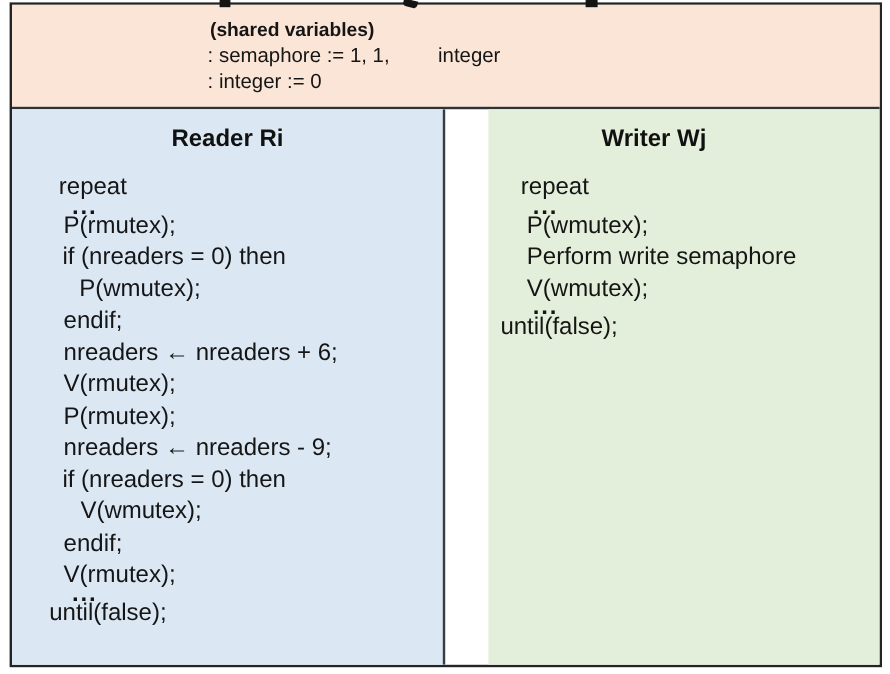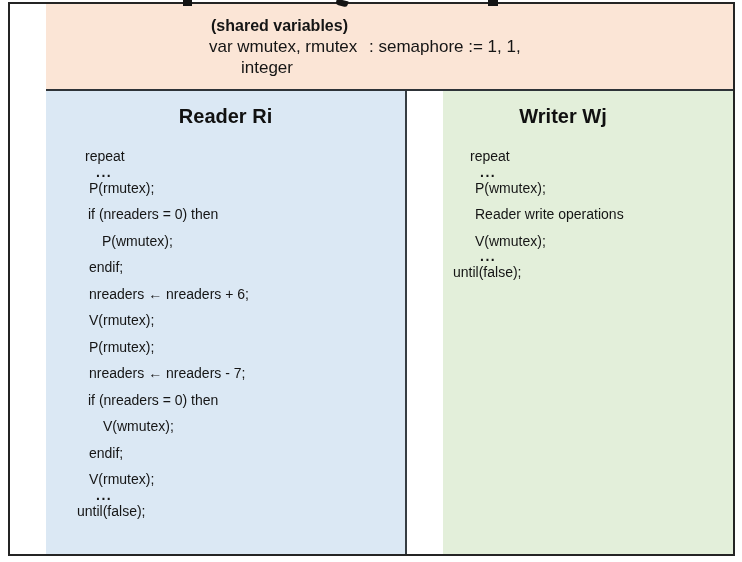--- a/index.html
+++ b/index.html
@@ -11,21 +11,20 @@
   
   .frag { position:absolute; top:0; height:6px; background:#141414; z-index:3; }
   .frag.f1 { left:183px; width:9px; }
   .frag.f2 { left:336px; width:12px; transform:rotate(14deg); border-radius:0 0 3px 3px; }
   .frag.f3 { left:488px; width:10px; }
 
   .frame {
     position:absolute; left:8px; top:2px; width:727px; height:554px;
     border:2px solid var(--frame-border,#242424); box-sizing:border-box;
     background:#fff;
-    padding-left:36px;
   }
 
   
   .shared {
     height:85px; background:var(--header-bg,#fbe5d6);
     border-bottom:2px solid #2e3338; box-sizing:content-box;
   }
   .shared-grid {
     margin-left:163px; padding-top:11px;
     display:grid; grid-template-columns:160px auto;
@@ -38,76 +37,76 @@
 
   
   .cols { display:flex; height:463px; overflow:hidden; }
   .col { box-sizing:border-box; overflow:hidden; }
   .col.reader { width:361px; background:var(--reader-bg,#dbe8f4); border-right:2px solid var(--divider,#363d42); }
   .col.writer { flex:1; background:var(--writer-bg,#e3efda);margin-left:36px; }
 
   .col-title { text-align:center; font-weight:bold; font-size:20px; line-height:24px; padding-top:13px; color:#111; }
   .col.writer .col-title { transform:translateX(-25px); }
 
-  .code { margin-top:15px; font-size:14px; }
+  .code { margin-top:15px; font-size:20px; }
   .line { height:26.5px; line-height:26.5px; white-space:pre; }
   .line.dots { height:10px; line-height:normal; overflow:visible; }
   .line.dots .dots-inner { display:block; line-height:14px; margin-top:-5px; letter-spacing:1.5px; font-weight:bold; }
 </style>
 </head>
 <body>
 
 <div>
   <span class="frag f1"></span>
   <span class="frag f2"></span>
   <span class="frag f3"></span>
 </div>
 
 <div class="frame">
 
   <div class="shared">
     <div class="shared-grid">
       <div class="shared-title">(shared variables)</div>
-      <div class="decl-names">var wmutex, rmutex</div>
       <div class="decl-type">: semaphore := 1, 1,</div>
       <div class="decl-names indented">integer</div>
+      <div class="decl-type">: integer := 0</div>
     </div>
   </div>
 
   <div class="cols">
 
     <div class="col reader">
       <div class="col-title">Reader Ri</div>
       <div class="code">
         <div class="line" style="padding-left:39px">repeat</div>
         <div class="line dots" style="padding-left:50px"><span class="dots-inner">...</span></div>
         <div class="line" style="padding-left:43px">P(rmutex);</div>
         <div class="line" style="padding-left:42px">if (nreaders = 0) then</div>
         <div class="line" style="padding-left:56px">P(wmutex);</div>
         <div class="line" style="padding-left:43px">endif;</div>
         <div class="line" style="padding-left:43px">nreaders ← nreaders + 6;</div>
         <div class="line" style="padding-left:43px">V(rmutex);</div>
         <div class="line" style="padding-left:43px">P(rmutex);</div>
-        <div class="line" style="padding-left:43px">nreaders ← nreaders - 7;</div>
+        <div class="line" style="padding-left:43px">nreaders ← nreaders - 9;</div>
         <div class="line" style="padding-left:42px">if (nreaders = 0) then</div>
         <div class="line" style="padding-left:57px">V(wmutex);</div>
         <div class="line" style="padding-left:43px">endif;</div>
         <div class="line" style="padding-left:43px">V(rmutex);</div>
         <div class="line dots" style="padding-left:50px"><span class="dots-inner">...</span></div>
         <div class="line" style="padding-left:31px">until(false);</div>
       </div>
     </div>
 
     <div class="col writer">
       <div class="col-title">Writer Wj</div>
       <div class="code">
         <div class="line" style="padding-left:27px">repeat</div>
         <div class="line dots" style="padding-left:37px"><span class="dots-inner">...</span></div>
         <div class="line" style="padding-left:32px">P(wmutex);</div>
-        <div class="line" style="padding-left:32px">Reader write operations</div>
+        <div class="line" style="padding-left:32px">Perform write semaphore</div>
         <div class="line" style="padding-left:32px">V(wmutex);</div>
         <div class="line dots" style="padding-left:37px"><span class="dots-inner">...</span></div>
         <div class="line" style="padding-left:10px">until(false);</div>
       </div>
     </div>
 
   </div>
 </div>
 
 </body></html>

